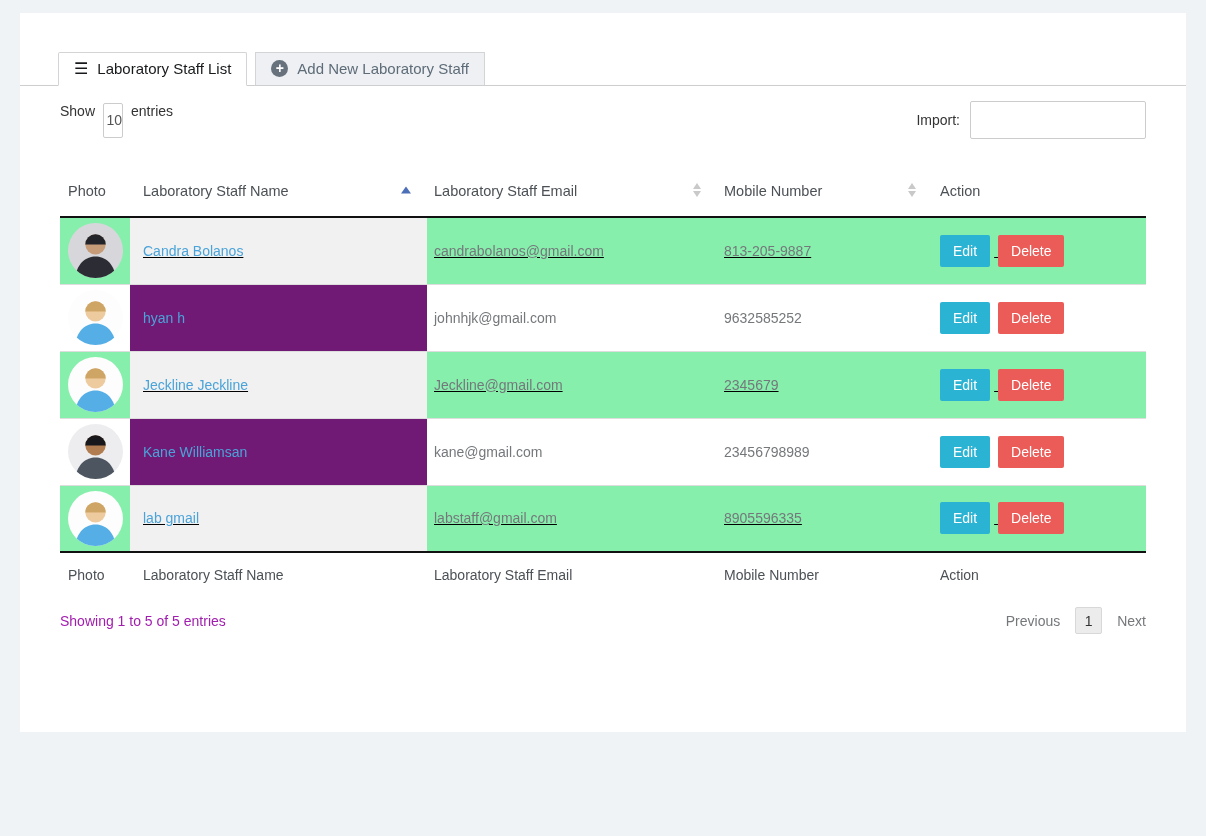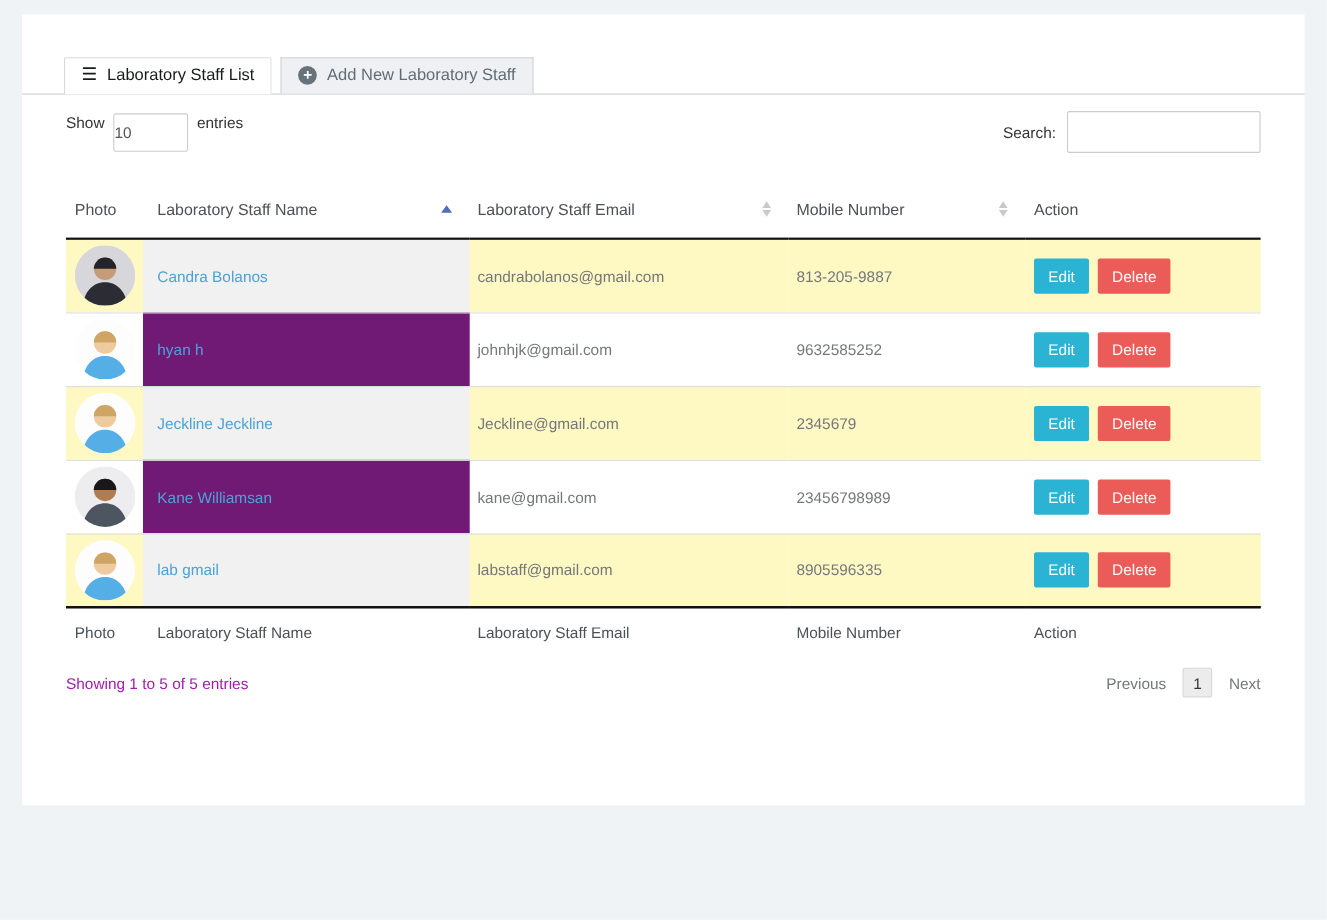--- a/index.html
+++ b/index.html
@@ -23,36 +23,36 @@
   .menu-glyph { font-size:16px; color:#17191b; line-height:1; }
   .plus-circle { width:17px; height:17px; border-radius:50%; background:#67727d; color:#fff; display:flex; align-items:center; justify-content:center; font-size:14px; font-weight:bold; line-height:1; padding-bottom:1px; }
 
   
   .btn-row { padding:31px 40px 0; }
   .btn-teal { display:inline-block; background:#18bc9c; color:#fff; font-size:14px; font-family:inherit; padding:9px 16px; border:none; border-radius:3px; margin-right:6px; cursor:pointer; }
 
   
   .controls { display:flex; justify-content:space-between; align-items:center; padding:15px 40px 0; }
   .controls-left { display:flex; align-items:flex-start; font-size:14px; color:#333; gap:8px; }
-  .len-input { width:68px; height:35px; border:1px solid #ccc; border-radius:2px; text-align:left; font-size:14px; color:#555; font-family:inherit; }
+  .len-input { width:20px; height:35px; border:1px solid #ccc; border-radius:2px; text-align:right; font-size:14px; color:#555; font-family:inherit; }
   .controls-right { display:flex; align-items:center; font-size:14px; color:#333; }
   .search-input { width:176px; height:38px; border:1px solid #ccc; border-radius:2px; margin-left:10px; font-size:14px; padding:0 8px; font-family:inherit; }
 
   
   .table-wrap { padding:0 40px; margin-top:24px; }
   table { width:100%; border-collapse:collapse; }
   th { text-align:left; font-size:14.5px; color:#4c5156; font-weight:normal; }
   thead th { padding:20px 0 17px; border-bottom:2px solid #111; position:relative; }
   .pad-sm { padding-left:8px; }
   .pad-name { padding-left:13px; }
   .pad-md { padding-left:7px; }
   tbody td { height:67px; vertical-align:middle; font-size:14px; color:#75787b; }
   tbody tr + tr td { border-top:1px solid #ddd; }
   tbody tr:last-child td { border-bottom:2px solid #111; }
-  tr.odd { background:#fef9c3; }
+  tr.odd { background:#86efac;text-decoration:underline; }
   tr.odd td.cell-name { background:#f1f1f1; }
   tr.even { background:#ffffff; }
   tr.even td.cell-name { background:#701a75; }
   .name-link { color:#4aa3d9; text-decoration:none; cursor:pointer; }
   .avatar { width:55px; height:55px; border-radius:50%; overflow:hidden; margin-left:8px; display:block; }
   .btn-edit { background:#2bb3d4; color:#fff; border:none; border-radius:2px; font-size:14px; font-family:inherit; padding:8px 13px; margin-right:4px; cursor:pointer; }
   .btn-delete { background:#eb5b57; color:#fff; border:none; border-radius:2px; font-size:14px; font-family:inherit; padding:8px 13px; cursor:pointer; }
   tfoot th { padding:14px 0 10px; font-size:14px; }
 
   
@@ -88,21 +88,21 @@
     </div>
 
 
     <div class="controls">
       <div class="controls-left">
         <span>Show</span>
         <input class="len-input" value="10" style="">
         <span>entries</span>
       </div>
       <div class="controls-right">
-        <span>Search:</span>
+        <span>Import:</span>
         <input class="search-input" style="">
       </div>
     </div>
 
     <div class="table-wrap">
       <table>
         <colgroup>
           <col style="width:70px">
             <col style="width:297px">
             <col style="width:290px">

